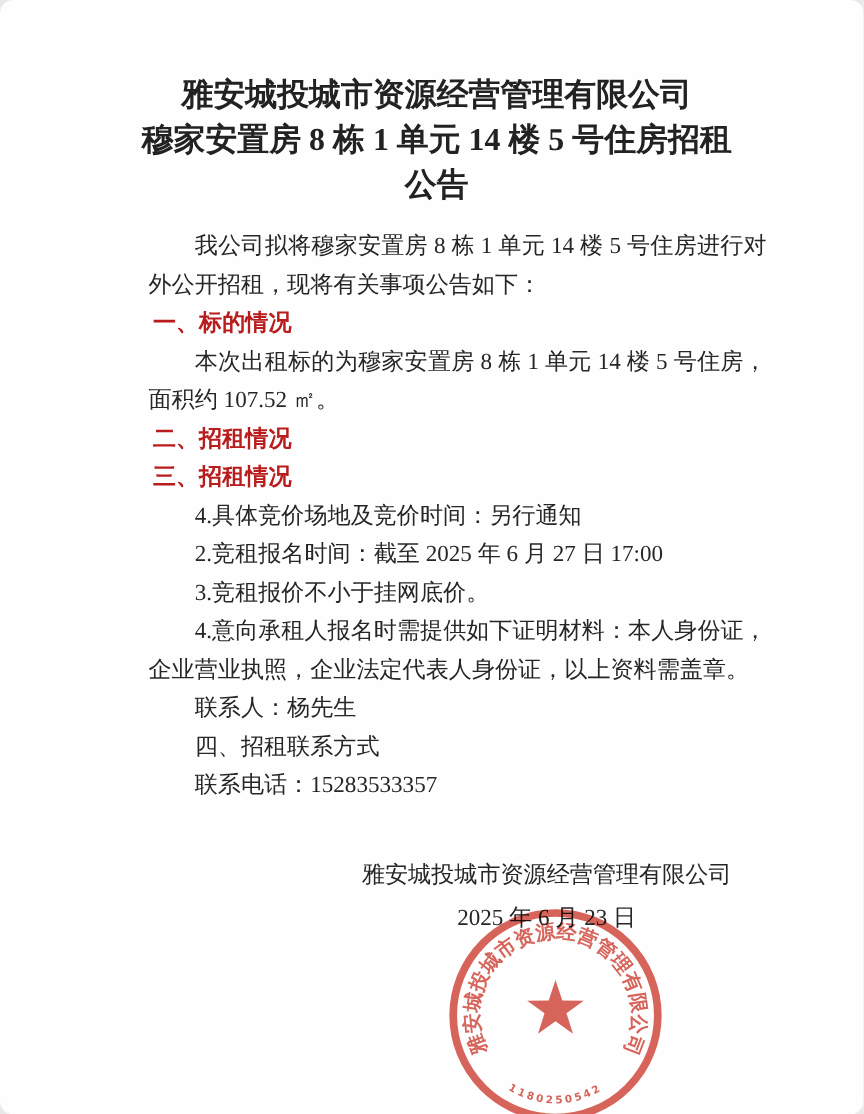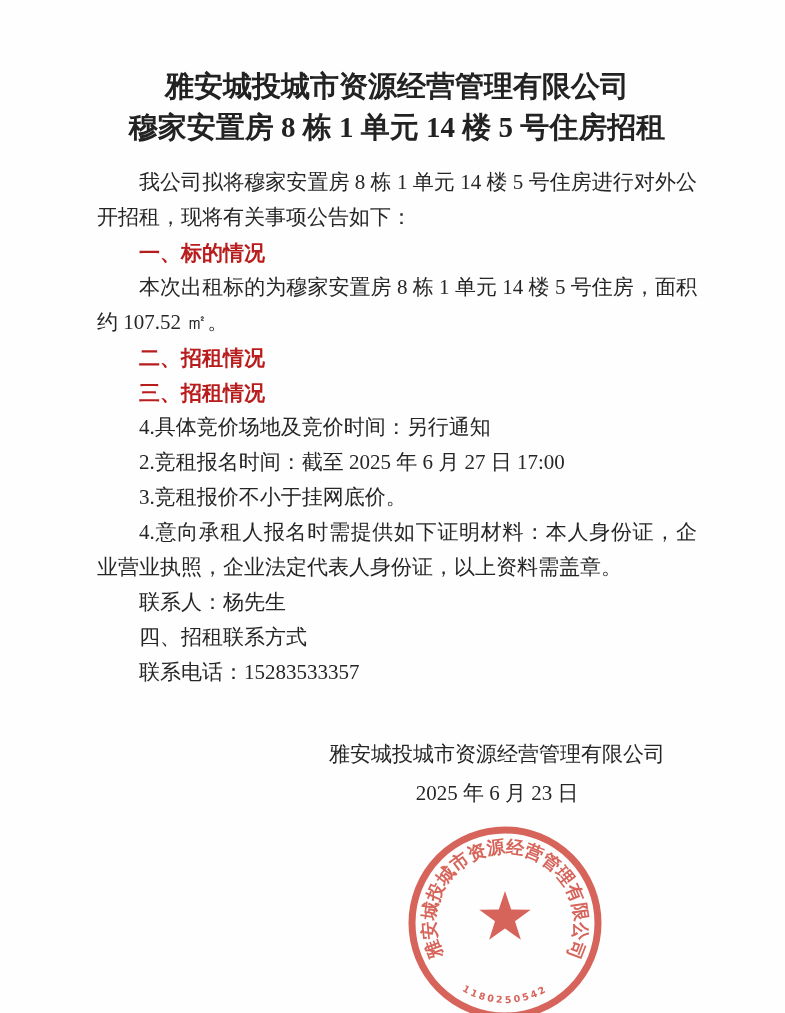--- a/index.html
+++ b/index.html
@@ -6,20 +6,21 @@
   html, body { margin: 0; padding: 0; background: #e8e8e8; }
   .page {
     position: relative;
     width: 785px;
     height: 1013px;
     margin: 0 auto;
     background: #fefefe;
     overflow: hidden;
     font-family: "Liberation Serif", "DejaVu Serif", serif;
     color: #262626;
+    border-radius: 12px;
   }
   .content {
     position: absolute;
     left: 97px;
     right: 88px;
     top: 66px;
   }
   .doc-title {
     margin: 0 0 17px 0;
     text-align: center;
@@ -27,21 +28,21 @@
     font-weight: bold;
     line-height: 41px;
     color: #222;
   }
   .para {
     margin: 0;
     font-size: 21px;
     line-height: 35px;
     text-align: justify;
   }
-  .indent { text-indent: 2em; }
+  .indent { text-indent: 2em; margin-left: 38px; }
   .heading-sans {
     margin: 0;
     font-family: "Liberation Sans", "DejaVu Sans", sans-serif;
     font-weight: bold;
     font-size: 21px;
     line-height: 35px;
     text-indent: 2em;
     color: #b91c1c;
   }
   .signature-block {
@@ -75,20 +76,21 @@
 </head>
 <body>
 
 <div class="page">
 
   <div class="content">
 
     <h1 class="doc-title">
       <div>雅安城投城市资源经营管理有限公司</div>
       <div>穆家安置房 8 栋 1 单元 14 楼 5 号住房招租</div>
+      <div>公告</div>
     </h1>
 
     <p class="para indent">我公司拟将穆家安置房 8 栋 1 单元 14 楼 5 号住房进行对外公开招租，现将有关事项公告如下：</p>
 
     <p class="heading-sans">一、标的情况</p>
     <p class="para indent">本次出租标的为穆家安置房 8 栋 1 单元 14 楼 5 号住房，面积约 107.52 ㎡。</p>
 
     <p class="heading-sans">二、招租情况</p>
 
     <p class="heading-sans">三、招租情况</p>

